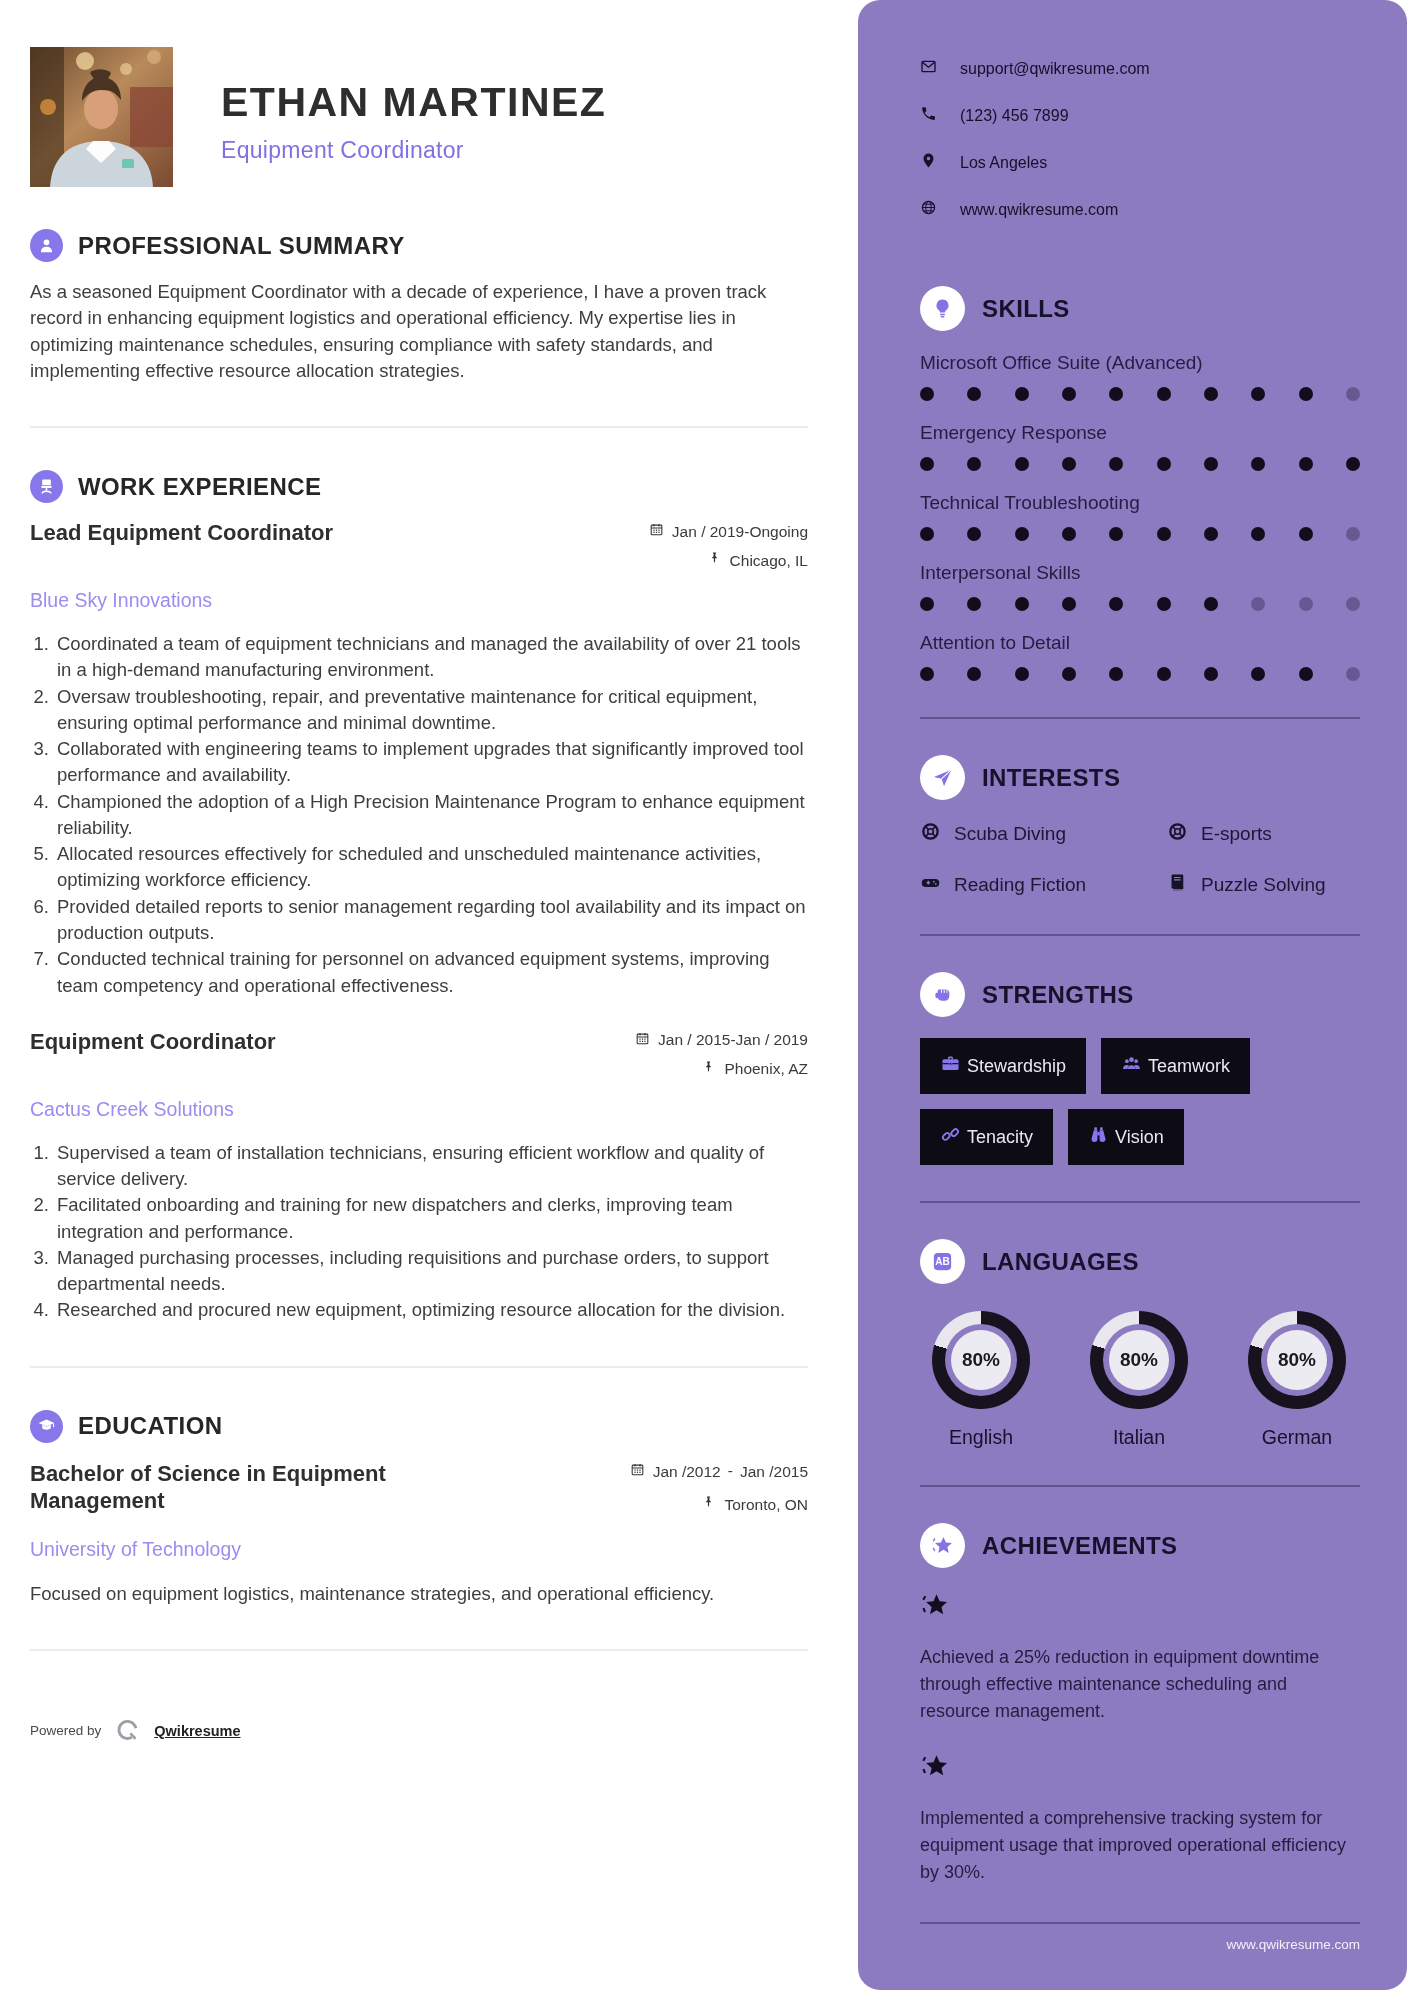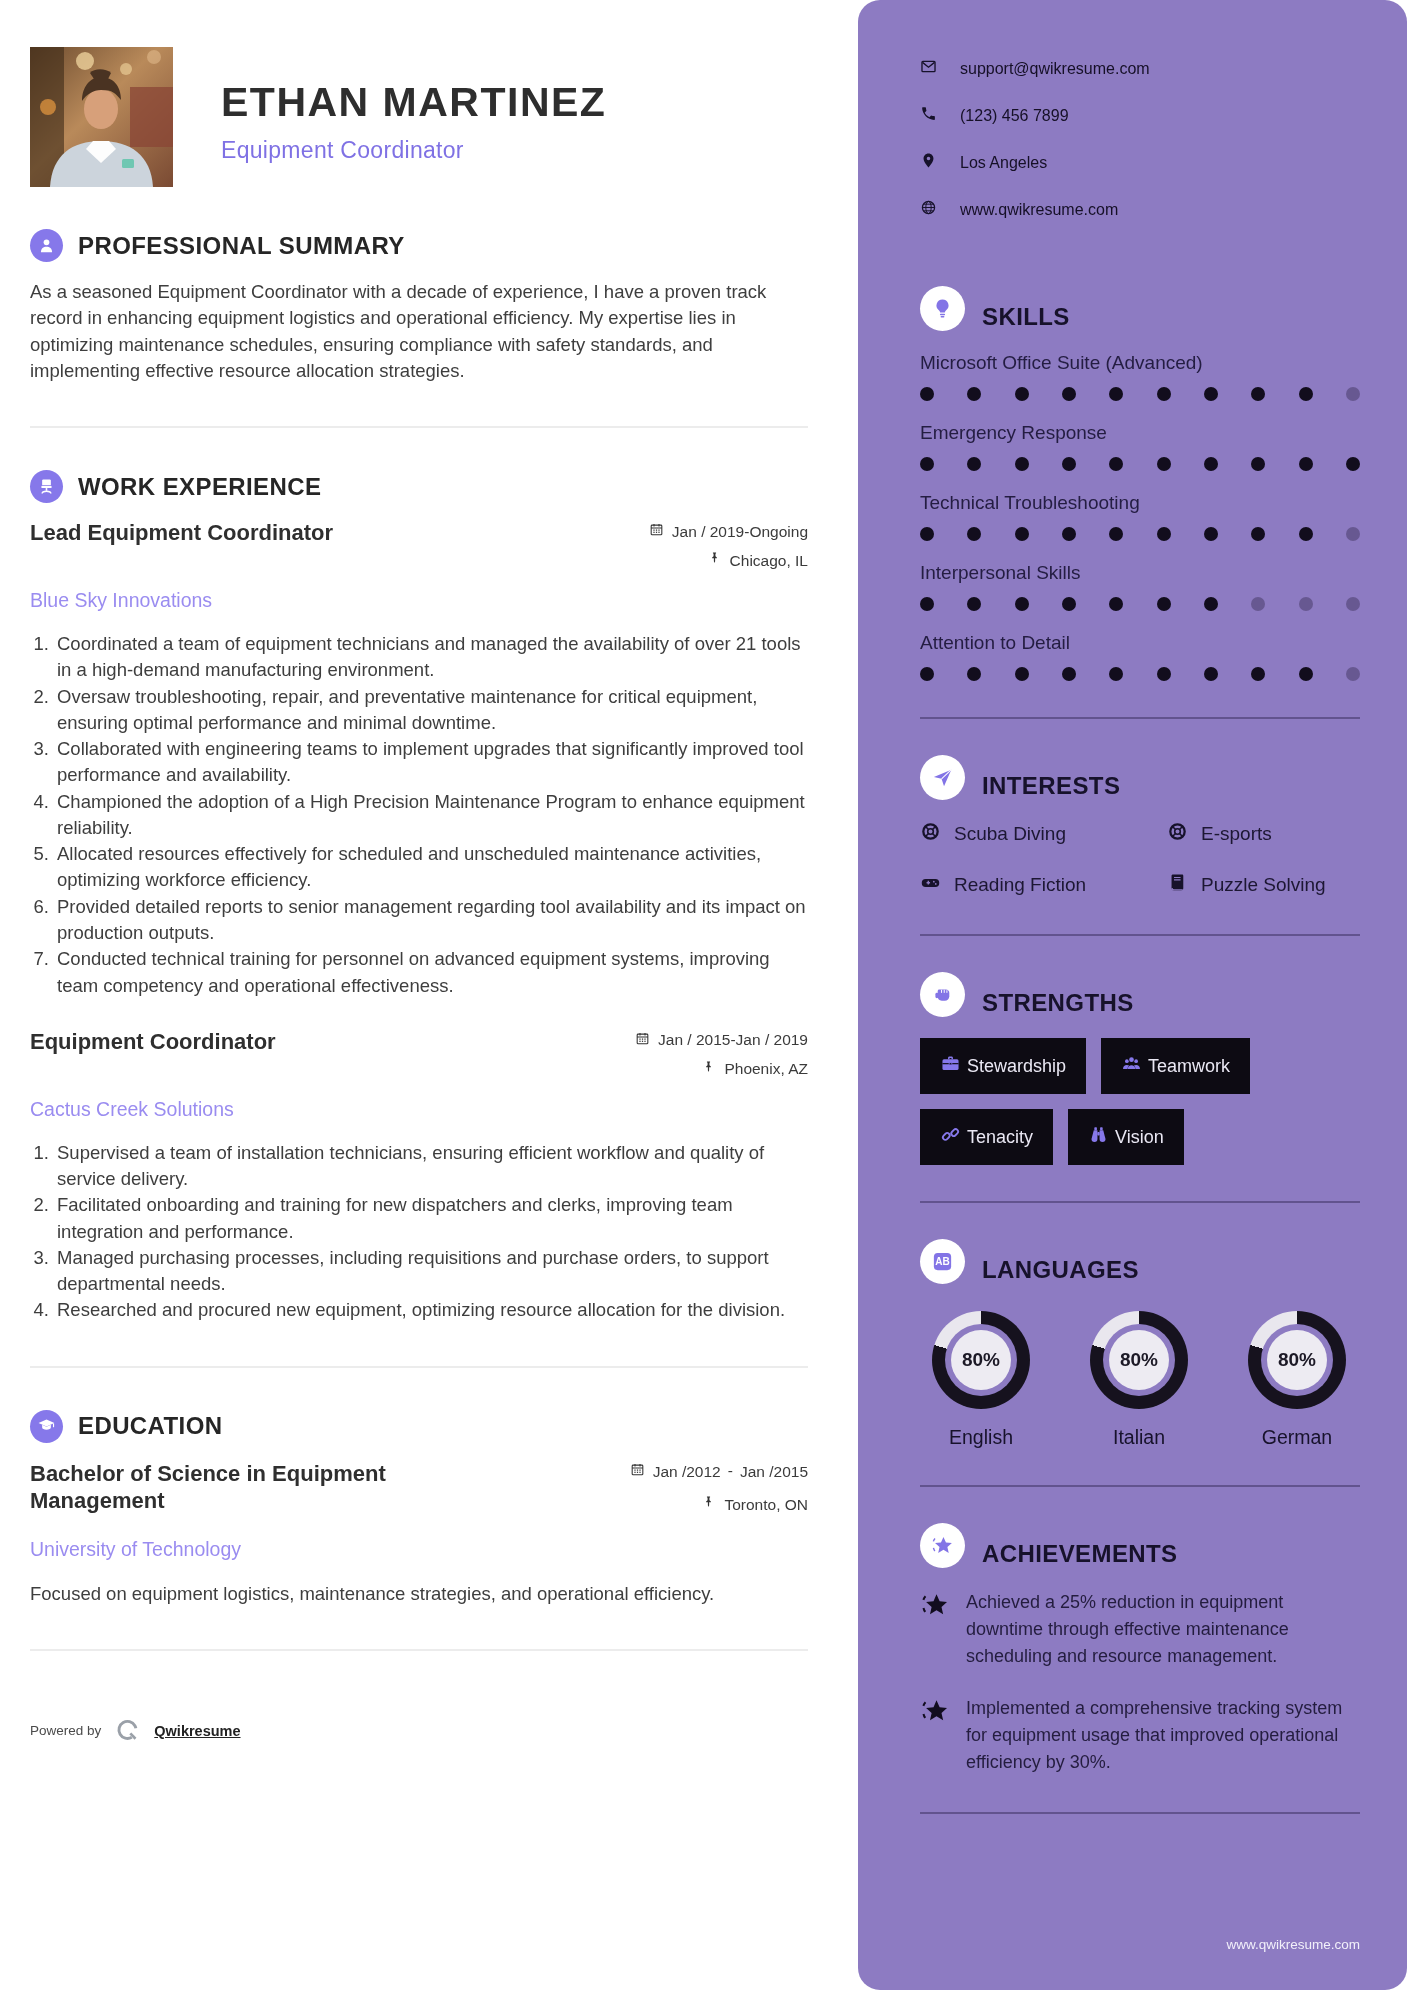--- a/index.html
+++ b/index.html
@@ -49,21 +49,21 @@
   .qlogo svg { width:27px; height:27px; display:block; }
   .brand { font-size:14.5px; font-weight:700; color:#222; text-decoration:underline; cursor:pointer; }
 
   
   .sidebar { flex:1; background:#8d7bc2; padding:58px 47px 40px 62px; position:relative;border-radius:22px; }
 
   .contact-item { display:flex; align-items:center; gap:23px; margin-bottom:26px;
                   font-size:16px; color:#161027; font-weight:500; }
   .contact-item svg { width:17px; height:17px; flex:none; color:#17122b; }
 
-  .side-head { display:flex; align-items:flex-end; gap:17px; margin-bottom:21px; }
+  .side-head { display:flex; align-items:center; gap:17px; margin-bottom:21px; }
   .side-icon { width:45px; height:45px; border-radius:50%; background:#ffffff; color:#8374e6;
                display:flex; align-items:center; justify-content:center; flex:none; }
   .side-icon svg { width:23px; height:23px; }
   .side-title { font-size:24px; font-weight:800; color:#17122b; letter-spacing:.4px; }
 
   .skills-sec { margin-top:66px; }
   .skill { margin-bottom:21px; }
   .skill-label { font-size:19px; color:#241d42; margin-bottom:13px; }
   .skill-dots { display:flex; justify-content:space-between; }
   .dot { width:14px; height:14px; border-radius:50%; background:#120d1d; }
@@ -84,21 +84,21 @@
   .langs { display:flex; justify-content:space-between; padding:6px 2px 0 0; }
   .lang { display:flex; flex-direction:column; align-items:center; width:122px; }
   .donut { width:98px; height:98px; border-radius:50%; position:relative; }
   .donut::before { content:""; position:absolute; inset:13px; background:#8d7bc2; border-radius:50%; }
   .donut-hole { position:absolute; inset:19px; background:#edebf2; border-radius:50%;
                 display:flex; align-items:center; justify-content:center;
                 font-size:19px; font-weight:700; color:#1c1926; }
   .lang-label { margin-top:17px; font-size:19.5px; color:#17122b; }
 
   .ach-item { display:flex; gap:16px; margin-bottom:25px; font-size:18px; line-height:1.5;
-              color:#241d3f; font-weight:500; }
+              color:#241d3f; font-weight:500;flex-direction:column; }
   .ach-item svg { width:30px; height:30px; flex:none; color:#120d1f; margin-top:1px; }
 
   .side-footer { position:absolute; right:47px; bottom:38px; font-size:13.5px; color:#f2f0fa; }
 </style>
 </head>
 <body>
 
 <div class="page">
 
   <div class="main">

